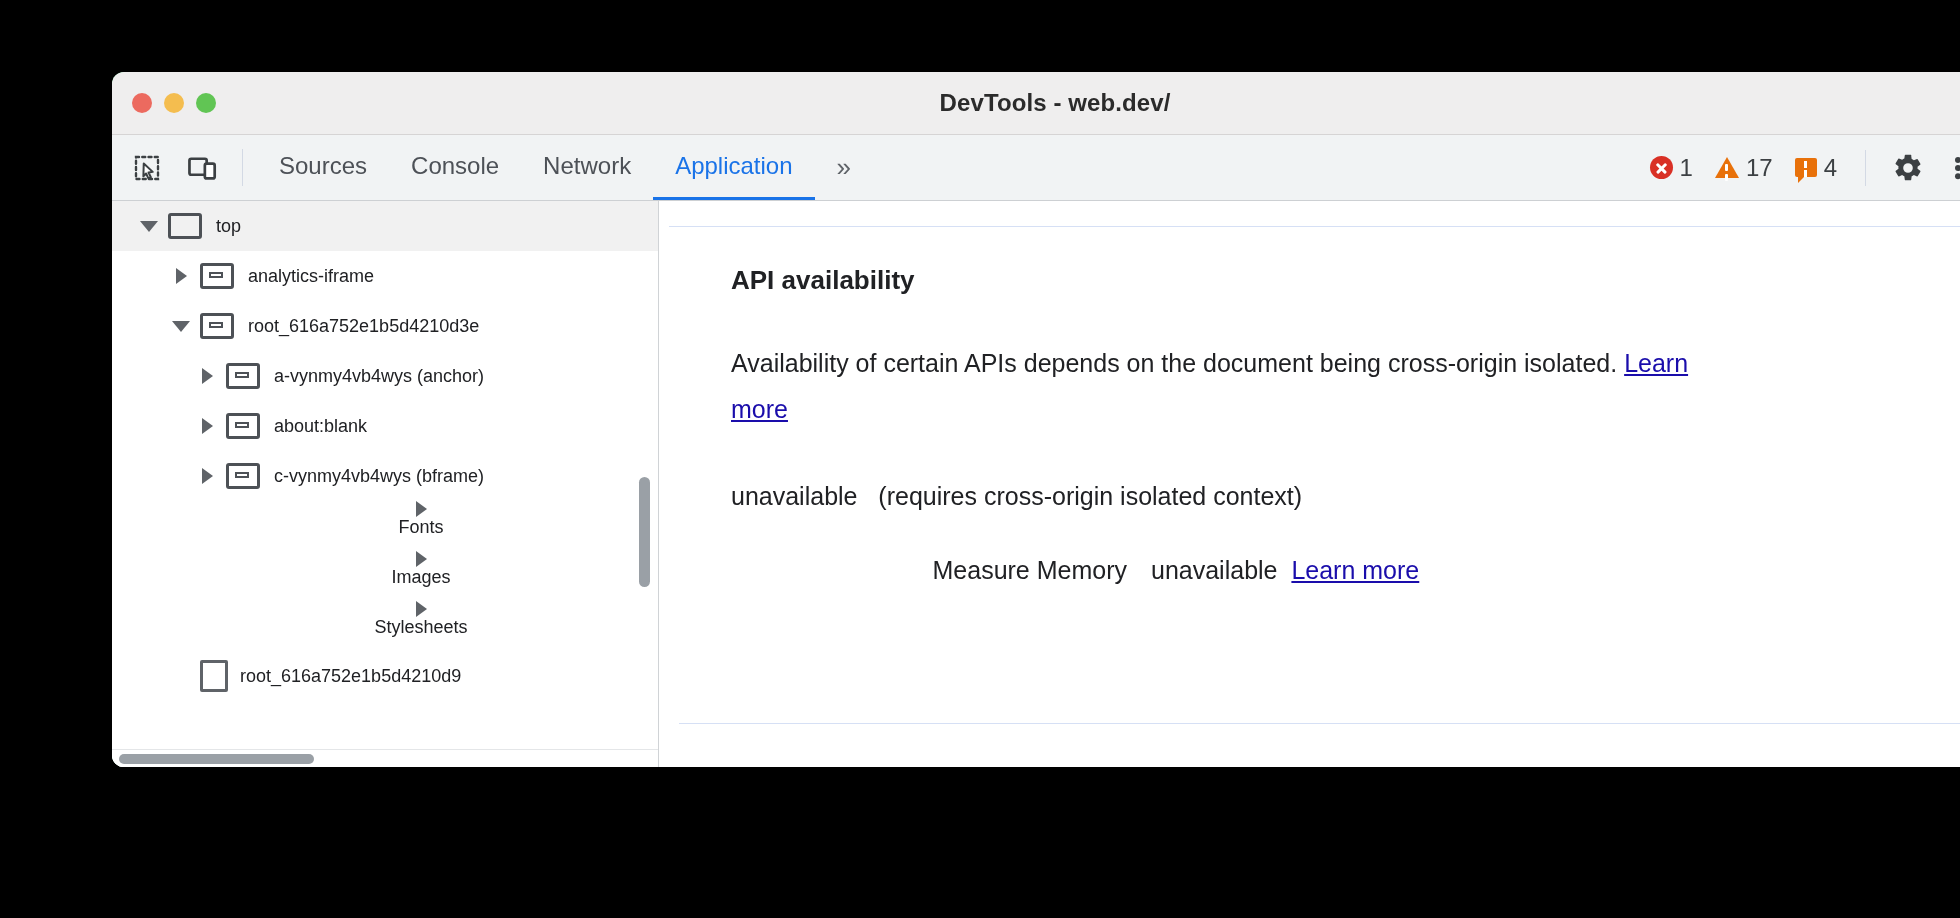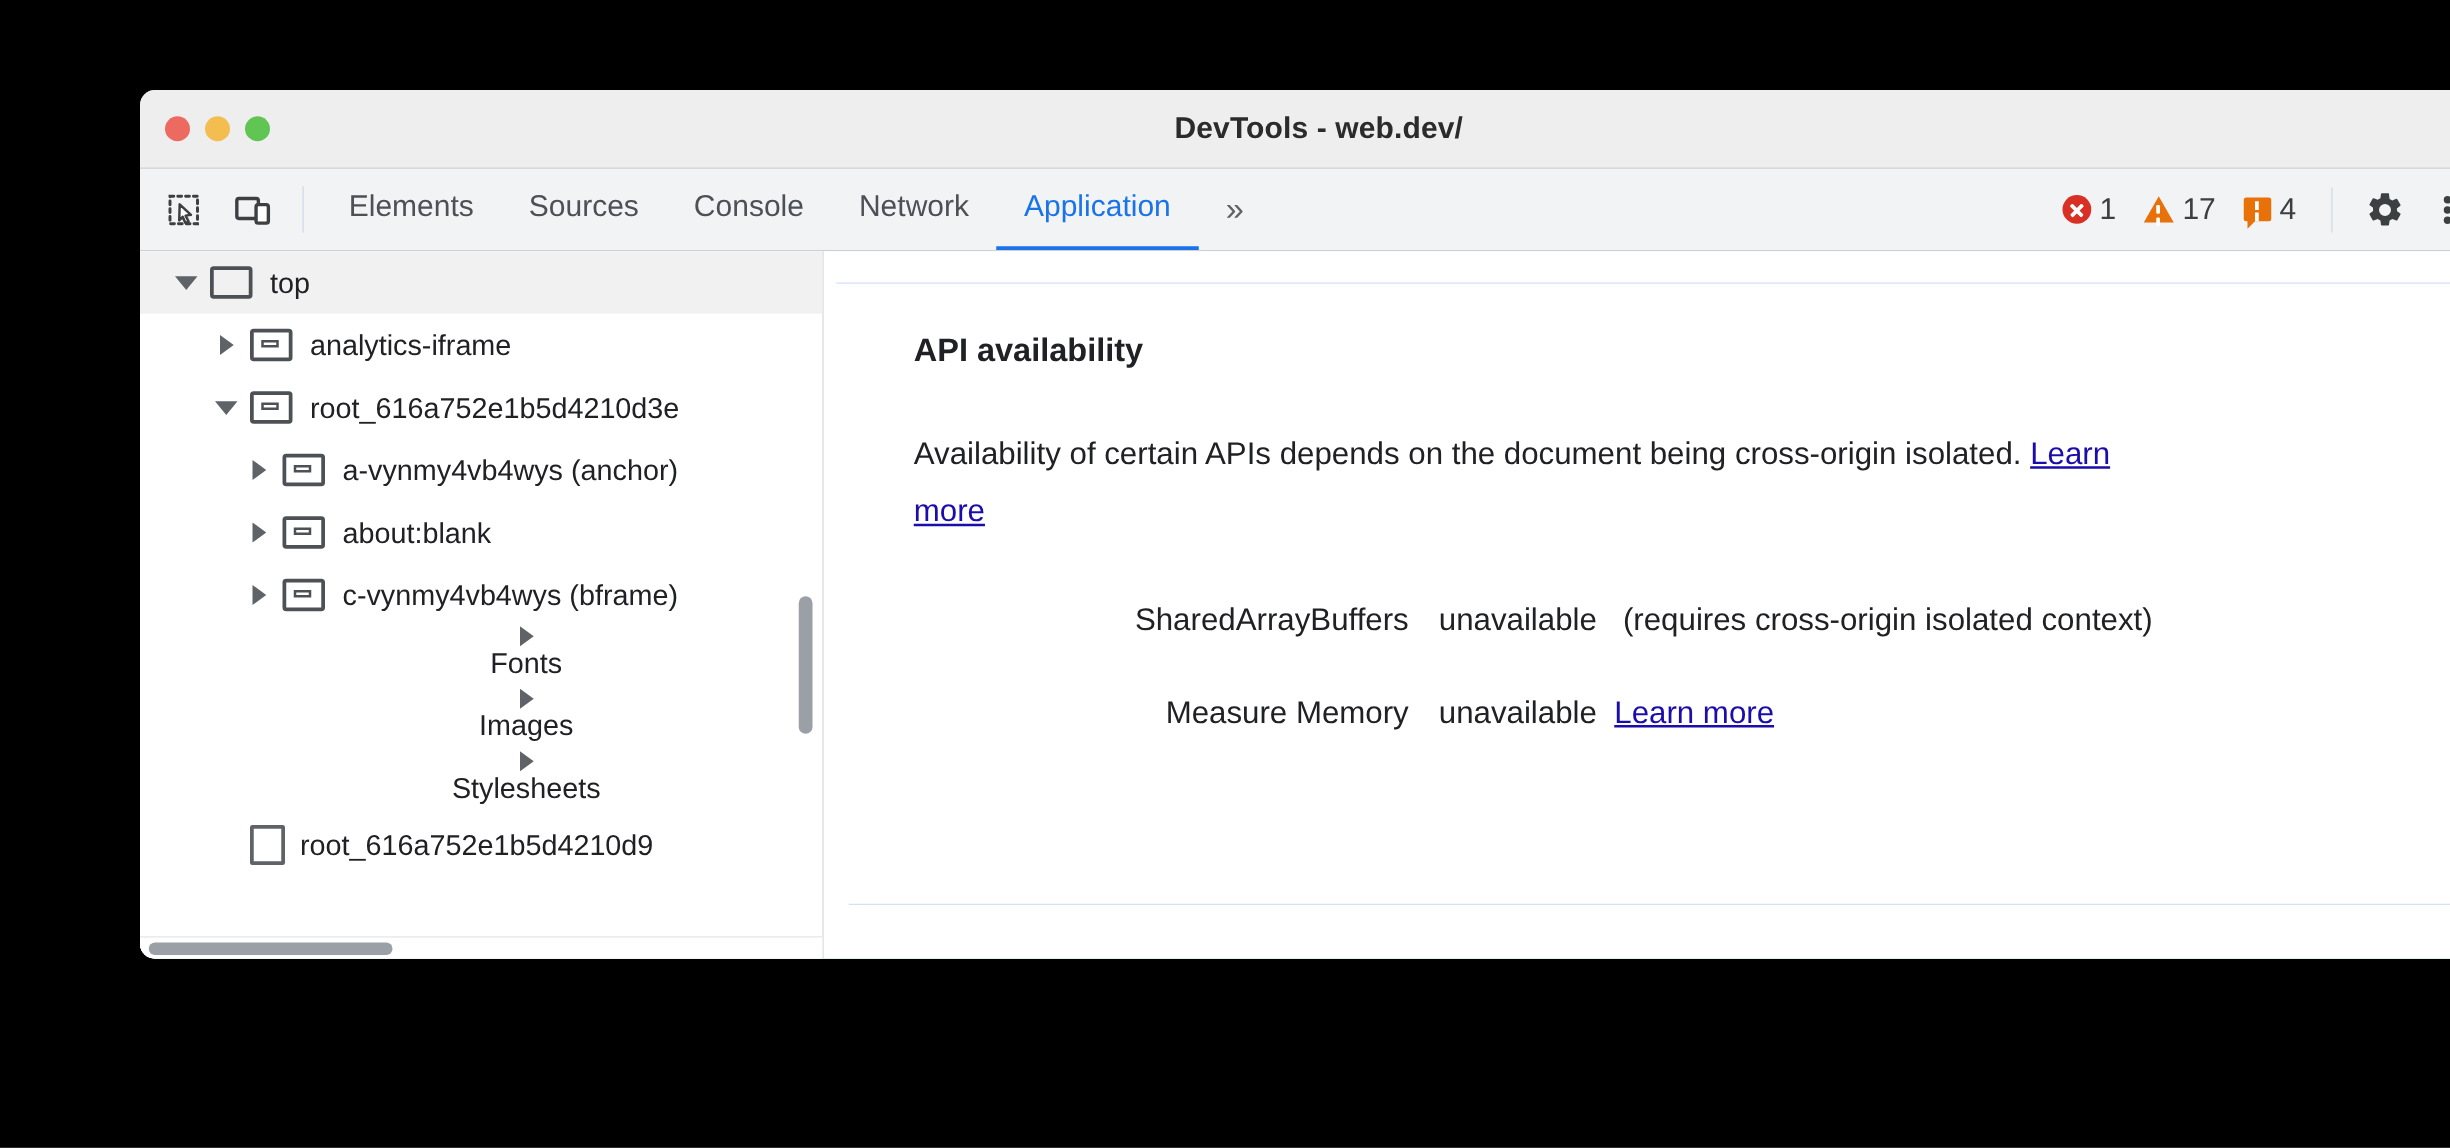--- a/index.html
+++ b/index.html
@@ -234,21 +234,21 @@
   .sb-header {
     padding: 18px 0 10px 22px;
     font-size: 26px;
     color: #202124;
   }
   .tree { position: relative; }
   .trow {
     display: flex;
     align-items: center;
     height: 50px;
-    font-size: 23px;
+    font-size: 18px;
     color: #202124;
     white-space: nowrap;
     cursor: pointer;
     padding-right: 6px;
     box-sizing: border-box;
   }
   .trow.selected { background: #f1f1f1; }
   .tw-d1 { padding-left: 26px; }
   .tw-d2 { padding-left: 58px; }
   .tw-d3 { padding-left: 84px; }
@@ -440,21 +440,20 @@
         <div class="tb-icon-btn">
           <svg width="32" height="30" viewBox="0 0 26 24">
             <rect x="2" y="4.5" width="14" height="13" rx="1.4" fill="none" stroke="#3c4043" stroke-width="2.2"></rect>
             <rect x="14.5" y="8.5" width="8" height="12" rx="1.4" fill="#ffffff" stroke="#3c4043" stroke-width="2.2"></rect>
           </svg>
         </div>
       </div>
       <div class="tb-sep"></div>
 
       <div class="tabs">
-        <div class="tab">Elements</div>
         <div class="tab">Sources</div>
         <div class="tab">Console</div>
         <div class="tab">Network</div>
         <div class="tab active">Application</div>
         <div class="tab-more">»</div>
       </div>
 
       <div class="tb-right">
         <div class="counter">
           <span class="badge-circle"></span>
@@ -577,21 +576,20 @@
           <div class="top-rule"></div>
 
           <div class="panel">
             <div class="sec-title">API availability</div>
 
             <div class="sec-text">
               <span>Availability of certain APIs depends on the document being cross-origin isolated. </span><span class="link">Learn more</span>
             </div>
 
             <div class="kv">
-              <div class="k">SharedArrayBuffers</div>
               <div class="v">
                 <span>unavailable</span>
                 &nbsp;&nbsp;<span>(requires cross-origin isolated context)</span>
               </div>
             </div>
 
             <div class="kv">
               <div class="k">Measure Memory</div>
               <div class="v">
                 <span>unavailable</span>

